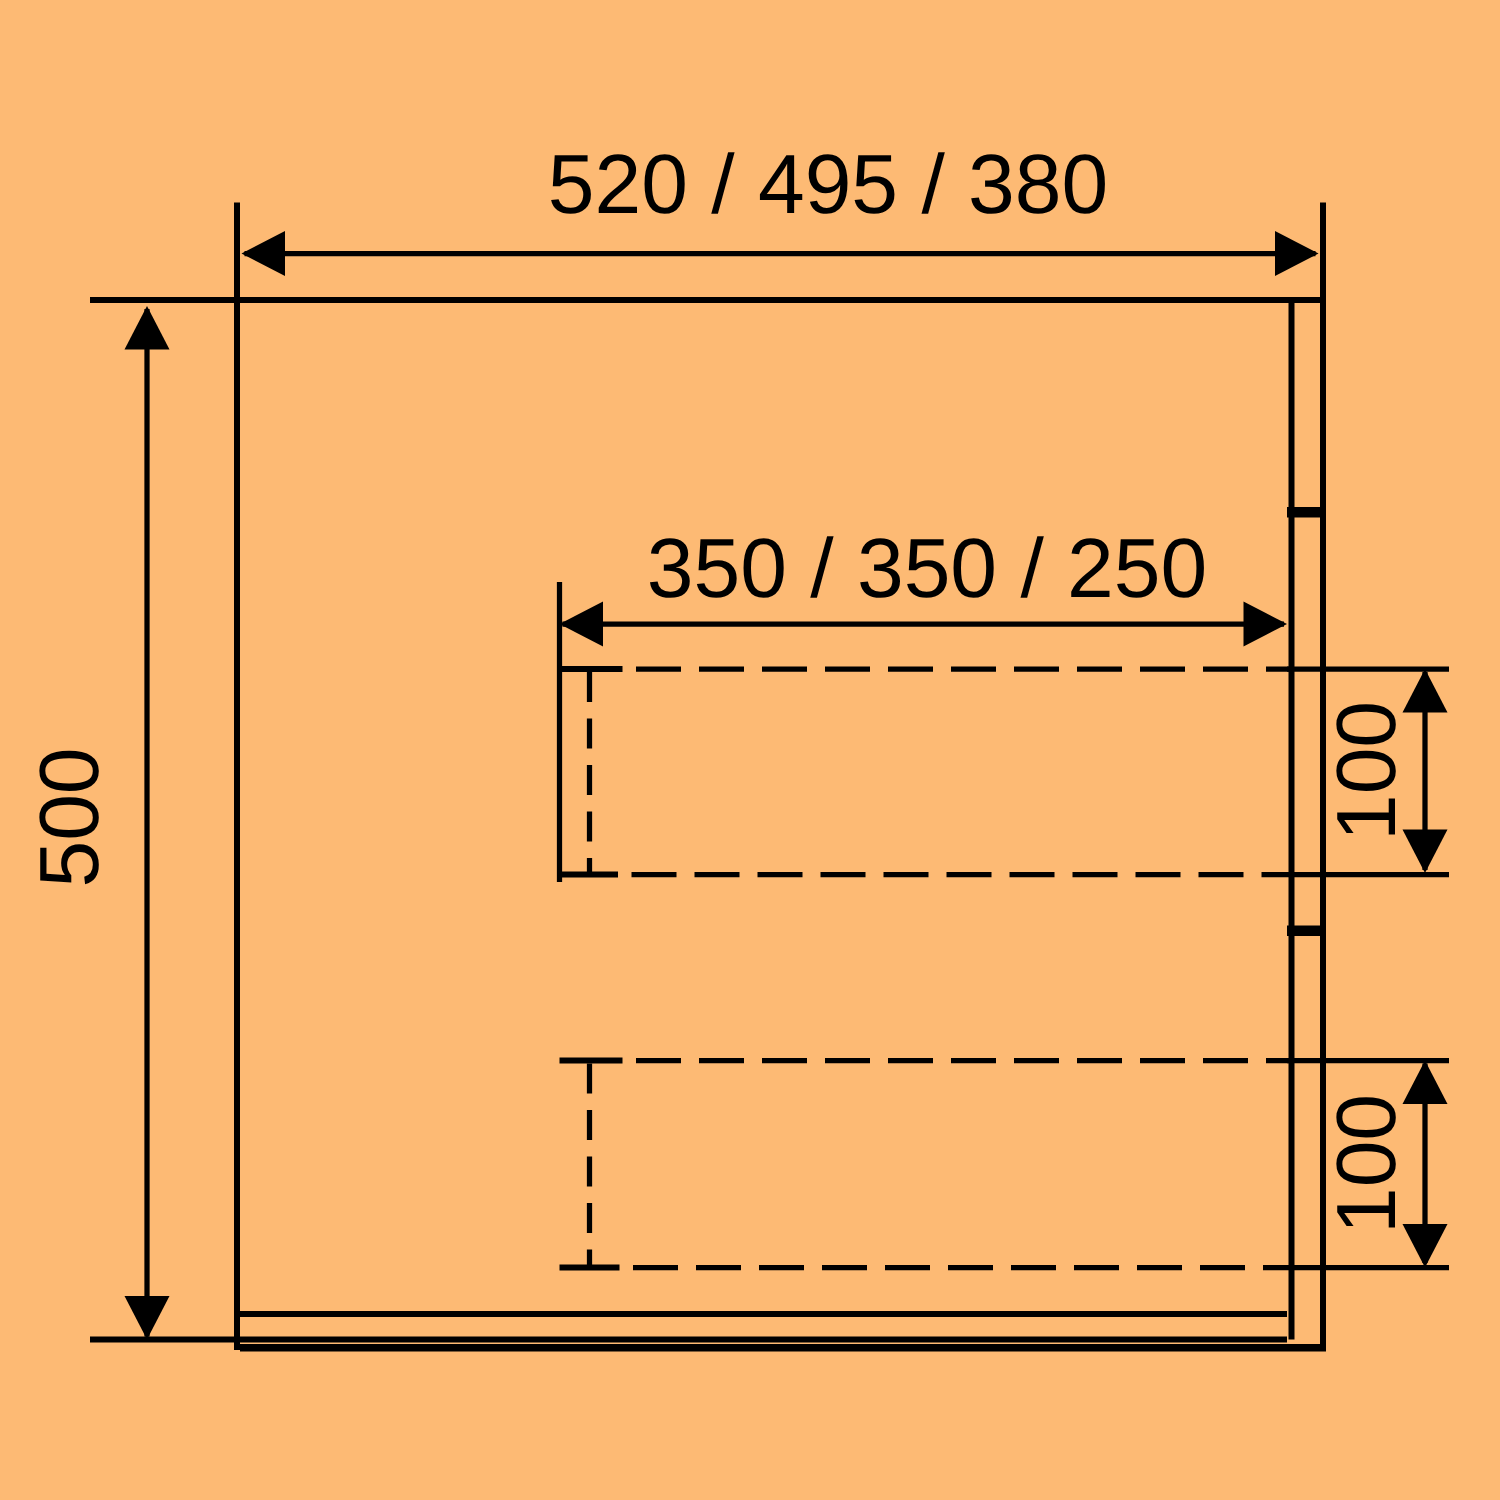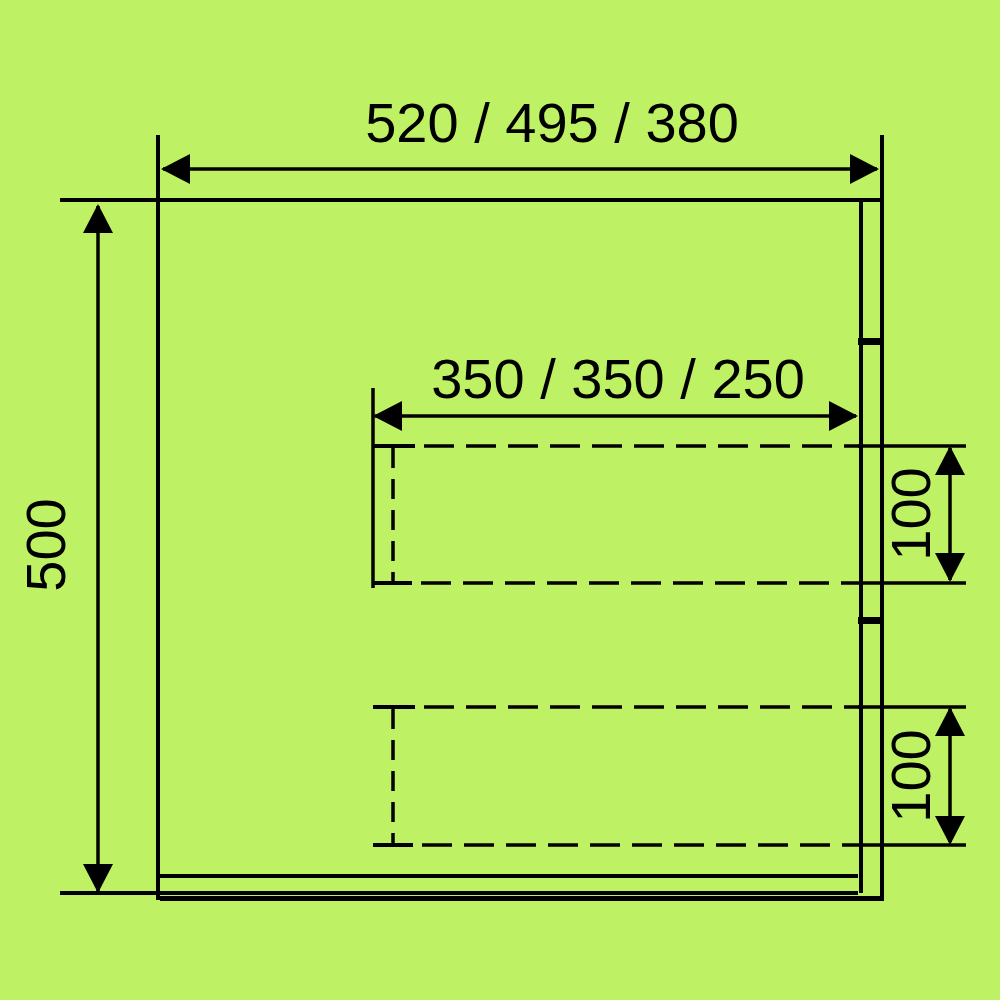--- a/index.html
+++ b/index.html
@@ -7,21 +7,21 @@
     padding: 0;
     width: 1000px;
     height: 1000px;
     background: #ffffff;
     font-family: "Liberation Sans", sans-serif;
   }
   .canvas {
     position: relative;
     width: 1000px;
     height: 1000px;
-    background: #bef264;
+    background: #fdba74;
     overflow: hidden;
   }
   svg { display: block; }
   .dim-text {
     font-family: "Liberation Sans", sans-serif;
     font-size: 56px;
     fill: #000000;
   }
   .solid  { fill: none; stroke: #000000; stroke-width: 4; }
   .dimline{ fill: none; stroke: #000000; stroke-width: 3.5; }

